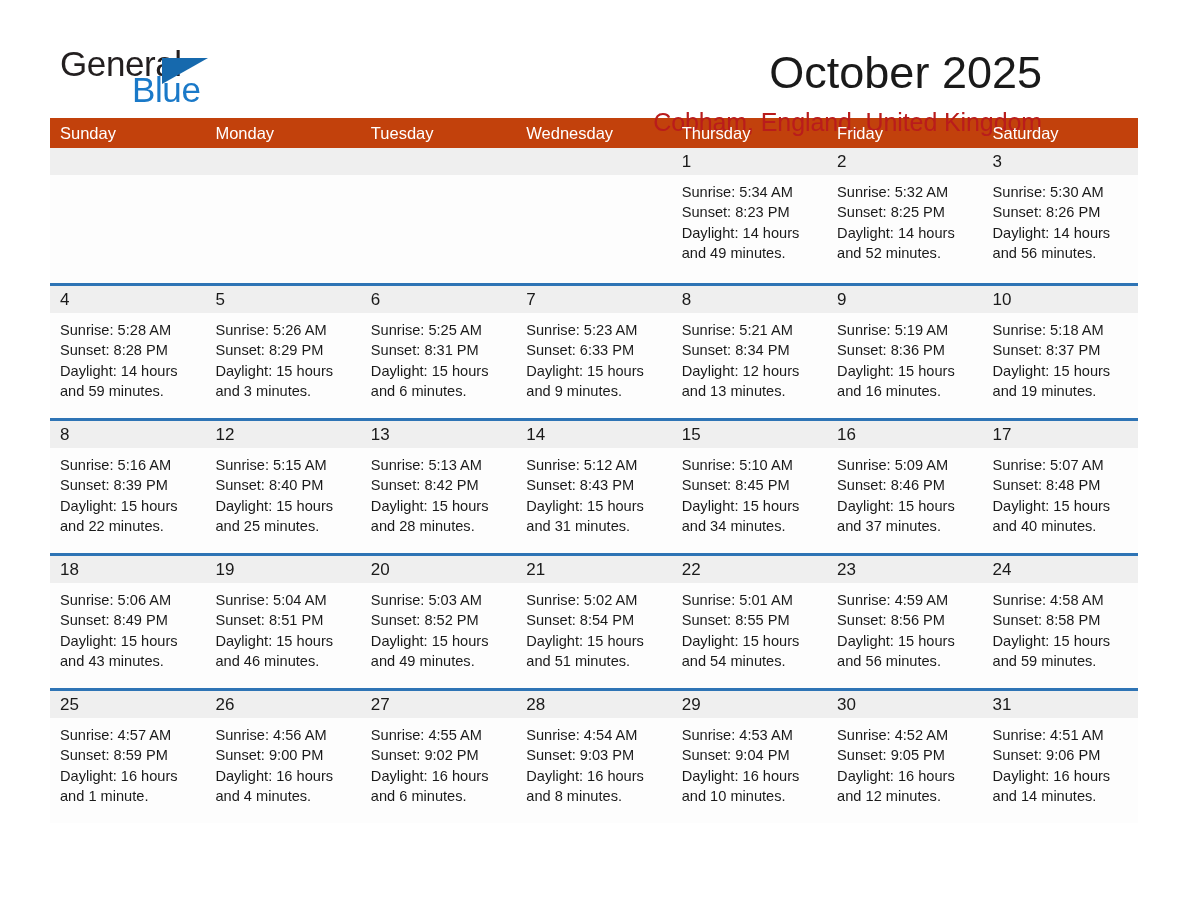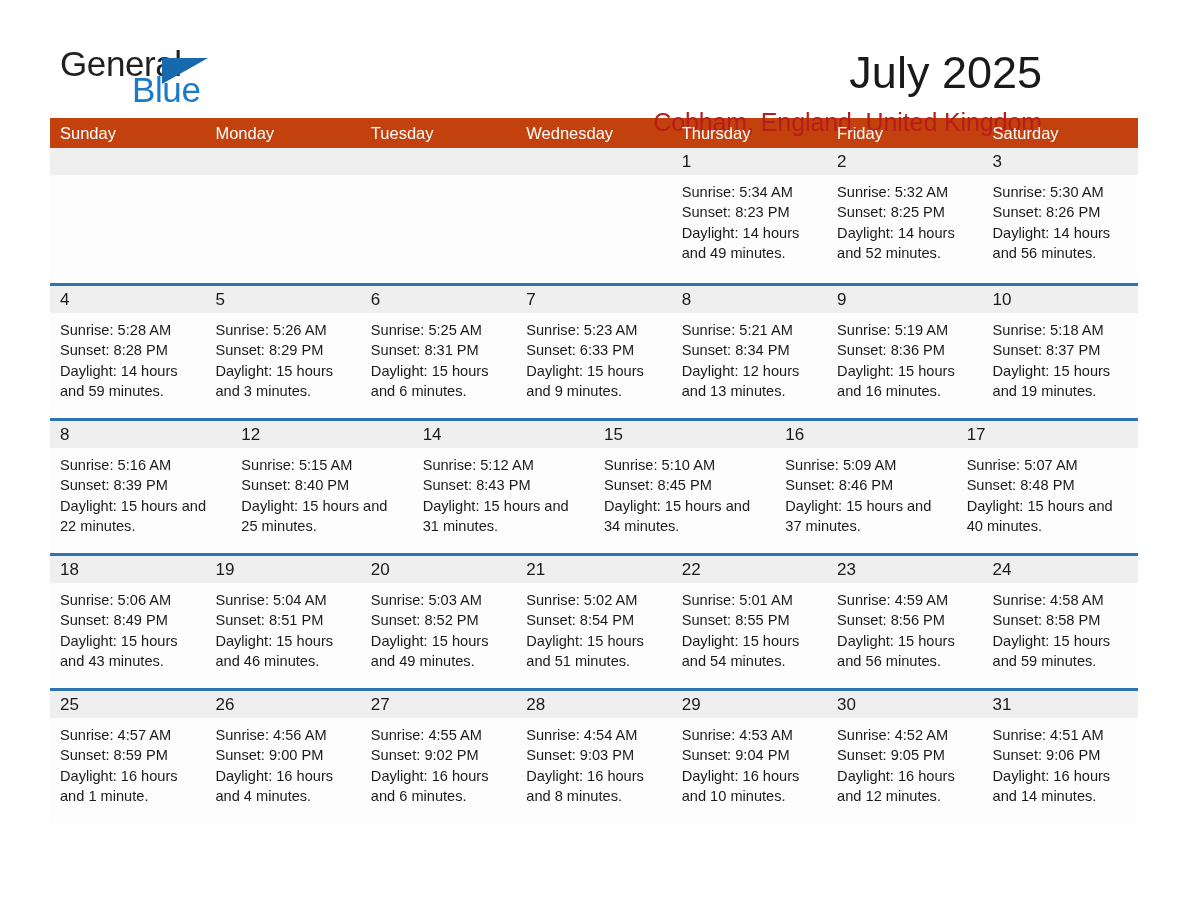--- a/index.html
+++ b/index.html
@@ -145,21 +145,21 @@
 
   <div class="header">
 
     <div class="logo">
       <span class="logo-general">General</span>
       <span class="logo-tri"></span>
       <span class="logo-blue">Blue</span>
     </div>
 
     <div class="title-block">
-      <div class="month-title">July 2025</div>
+      <div class="month-title">October 2025</div>
       <div class="location-title">Cobham, England, United Kingdom</div>
     </div>
 
   </div>
 
   <div class="calendar">
     <div class="weekday-row" id="weekday-row">
         <div class="weekday-cell">Sunday</div>
         <div class="weekday-cell">Monday</div>
         <div class="weekday-cell">Tuesday</div>
@@ -276,20 +276,28 @@
           </div>
           <div class="day-cell">
             <div class="day-num-strip">12</div>
             <div class="day-body">
               <div>Sunrise: 5:15 AM</div>
               <div>Sunset: 8:40 PM</div>
               <div class="daylight-line">Daylight: 15 hours and 25 minutes.</div>
             </div>
           </div>
           <div class="day-cell">
+            <div class="day-num-strip">13</div>
+            <div class="day-body">
+              <div>Sunrise: 5:13 AM</div>
+              <div>Sunset: 8:42 PM</div>
+              <div class="daylight-line">Daylight: 15 hours and 28 minutes.</div>
+            </div>
+          </div>
+          <div class="day-cell">
             <div class="day-num-strip">14</div>
             <div class="day-body">
               <div>Sunrise: 5:12 AM</div>
               <div>Sunset: 8:43 PM</div>
               <div class="daylight-line">Daylight: 15 hours and 31 minutes.</div>
             </div>
           </div>
           <div class="day-cell">
             <div class="day-num-strip">15</div>
             <div class="day-body">

